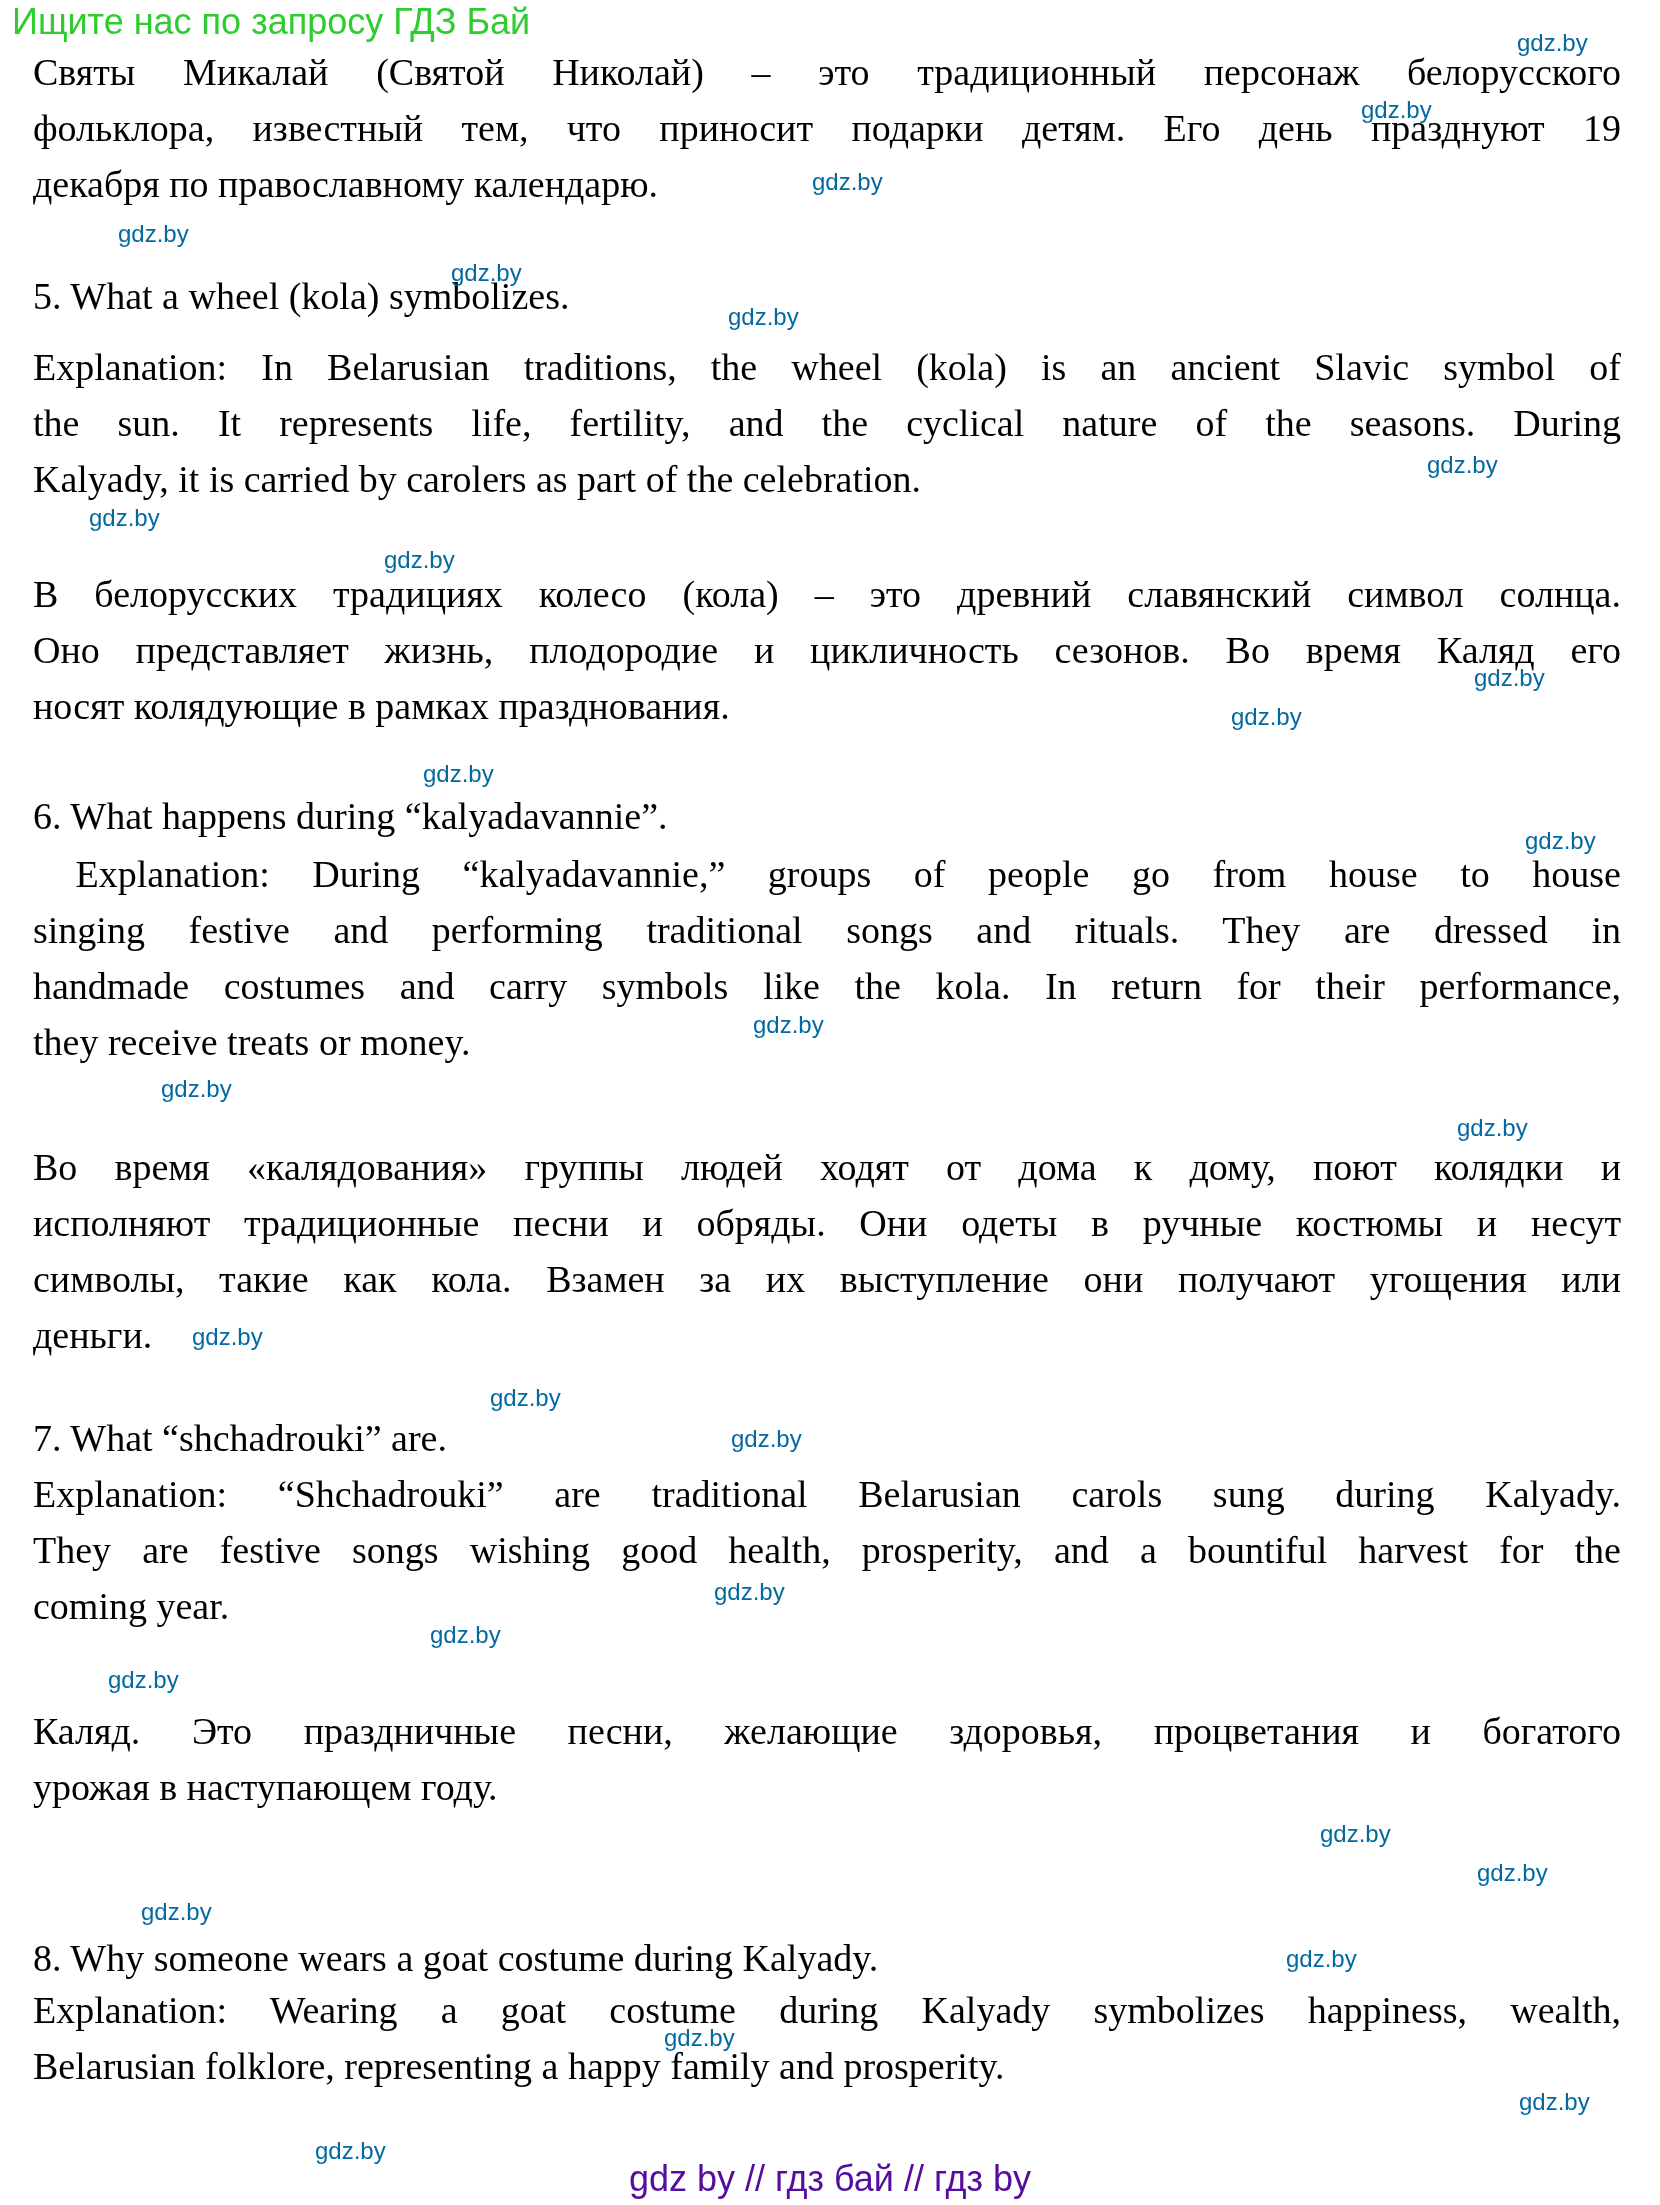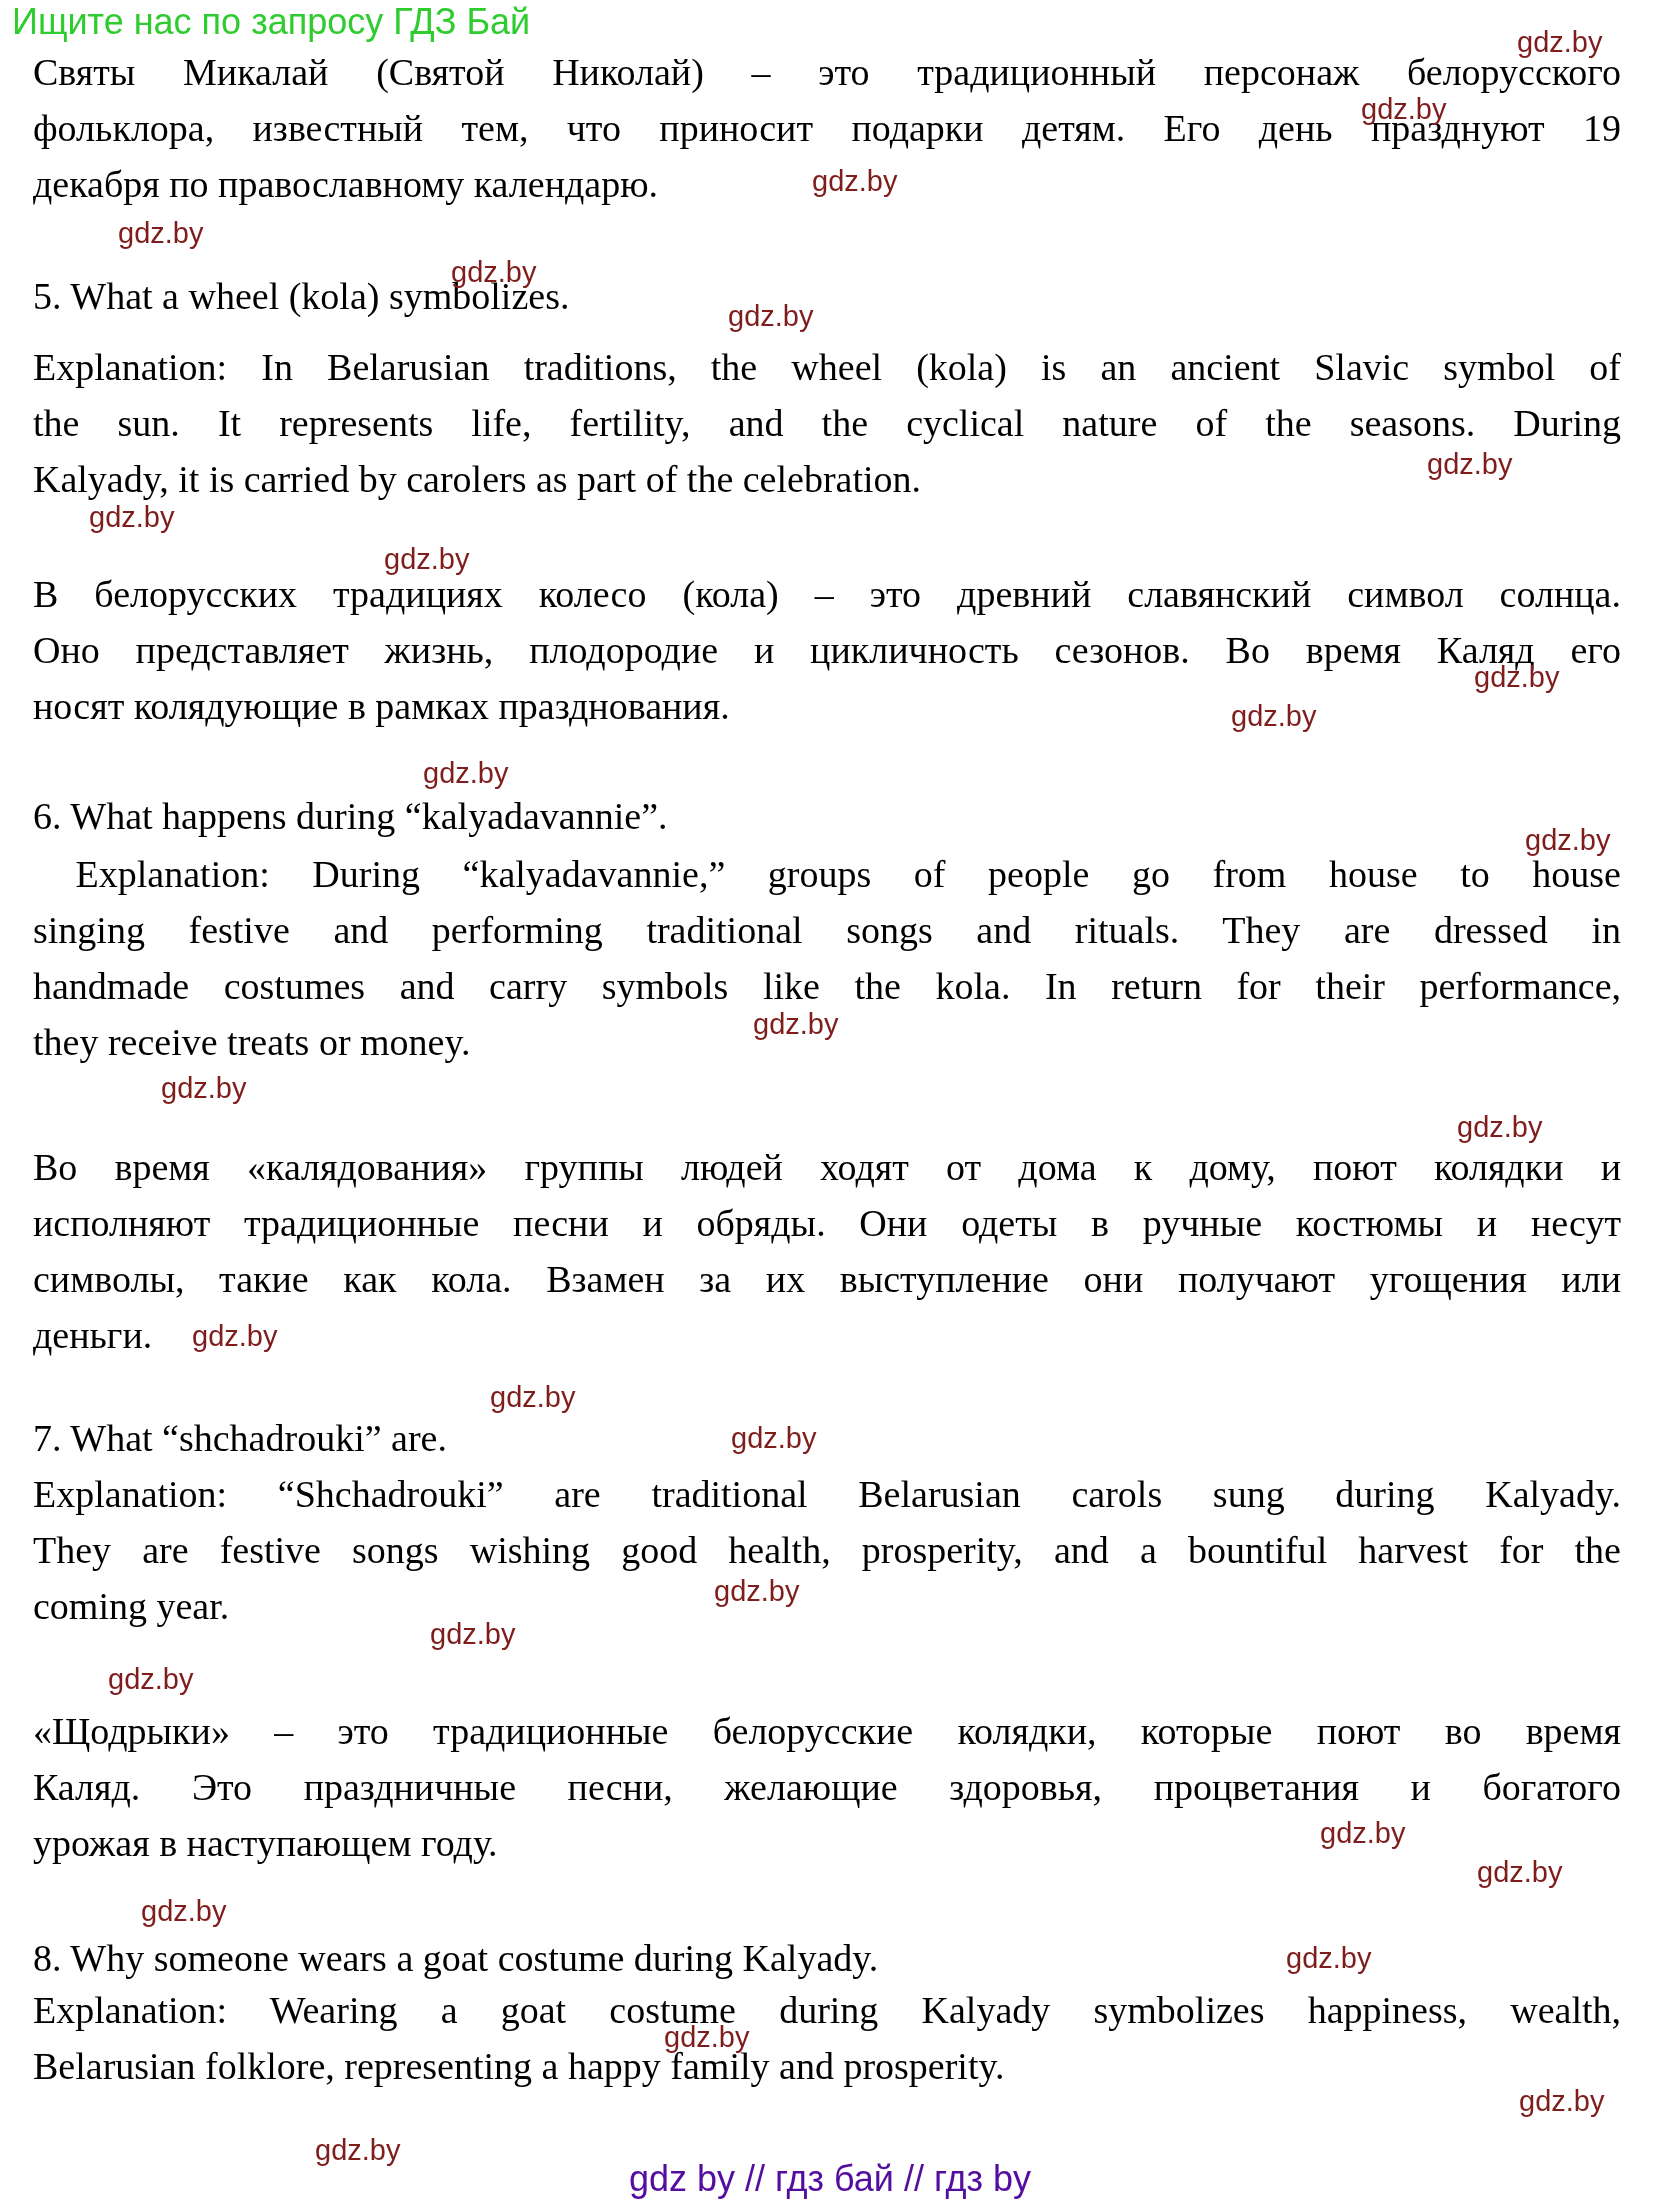--- a/index.html
+++ b/index.html
@@ -31,23 +31,23 @@
   }
   .block .line { white-space: nowrap; text-align: left; }
   .block .line.just {
     white-space: normal;
     text-align: justify;
     text-align-last: justify;
   }
   .wm {
     position: absolute;
     font-family: "Liberation Sans", "DejaVu Sans", sans-serif;
-    font-size: 29px;
+    font-size: 24px;
     line-height: 25px;
-    color: #7f1d1d;
+    color: #0369a1;
   }
   .footer {
     position: absolute;
     top: 2161px;
     left: 0;
     width: 100%;
     text-align: center;
     font-family: "Liberation Sans", "DejaVu Sans", sans-serif;
     font-size: 36px;
     line-height: 35px;
@@ -95,21 +95,20 @@
       </div>
       <div class="block heading" style="top: 1410px;">
         <div class="line">7. What “shchadrouki” are.</div>
       </div>
       <div class="block paragraph" style="top: 1466px;">
         <div class="line just">Explanation: “Shchadrouki” are traditional Belarusian carols sung during Kalyady.</div>
         <div class="line just">They are festive songs wishing good health, prosperity, and a bountiful harvest for the</div>
         <div class="line">coming year.</div>
       </div>
       <div class="block paragraph" style="top: 1703px;">
-        <div class="line just">«Щодрыки» – это традиционные белорусские колядки, которые поют во время</div>
         <div class="line just">Каляд. Это праздничные песни, желающие здоровья, процветания и богатого</div>
         <div class="line">урожая в наступающем году.</div>
       </div>
       <div class="block heading" style="top: 1930px;">
         <div class="line">8. Why someone wears a goat costume during Kalyady.</div>
       </div>
       <div class="block paragraph" style="top: 1982px;">
         <div class="line just">Explanation: Wearing a goat costume during Kalyady symbolizes happiness, wealth,</div>
         <div class="line">Belarusian folklore, representing a happy family and prosperity.</div>
       </div>

